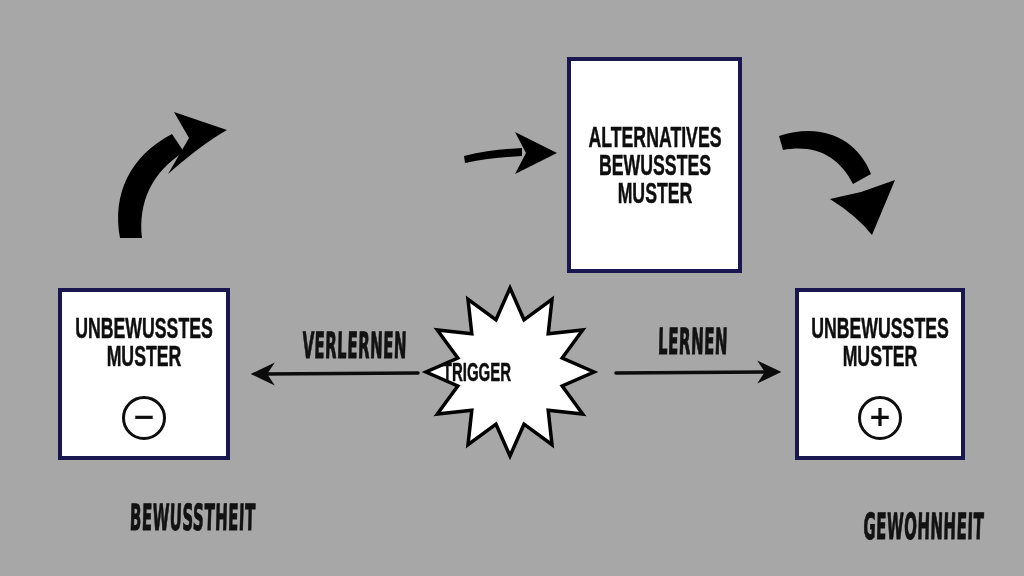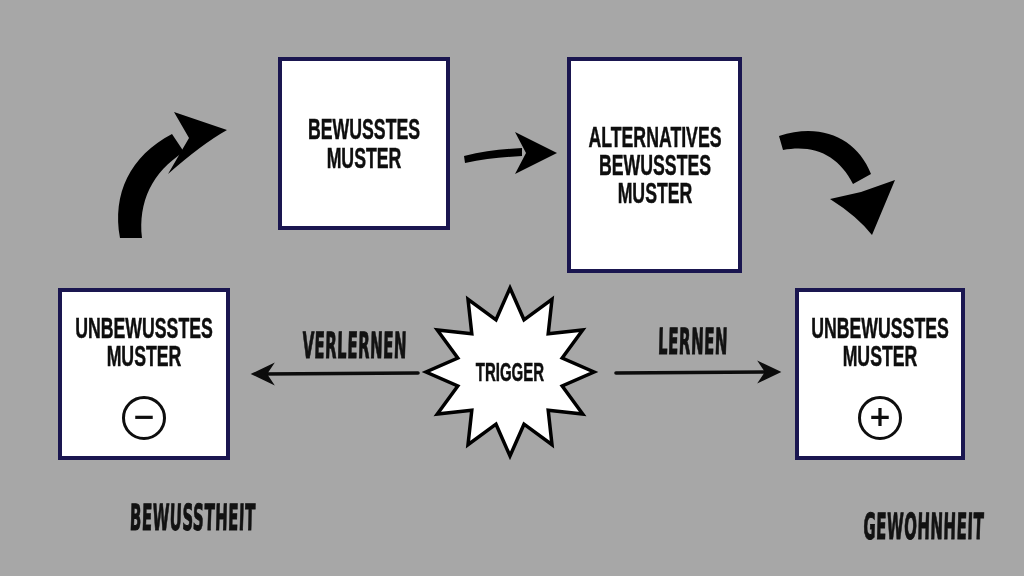--- a/index.html
+++ b/index.html
@@ -38,21 +38,21 @@
     font-family:"DejaVu Sans",sans-serif;
     font-size:28px;font-weight:700;line-height:1;
     color:var(--ink,#0e0e0e);
     transform:translateY(-1px);
   }
 
   
   .star-wrap{position:absolute;left:420px;top:282px;width:180px;height:180px;}
   .star-wrap svg{position:absolute;inset:0;overflow:visible;}
   .star-label-wrap{
-    position:absolute;inset:0;display:flex;align-items:center;justify-content:center;
+    position:absolute;inset:0;display:flex;align-items:center;justify-content:flex-start;
   }
   .star-label{
     font-weight:700;font-size:25px;line-height:1;
     color:var(--ink,#0e0e0e);
     transform:scaleX(0.6);
     -webkit-text-stroke:0.5px var(--ink,#0e0e0e);
     white-space:nowrap;
   }
 
   
@@ -76,23 +76,20 @@
 </head>
 <body style="--bg: #a7a7a7; --boxBorder: #1a1650; --boxFill: #ffffff; --ink: #0e0e0e;">
 
 <div class="stage">
 
   <svg class="arrow" style="left:114px;top:110px" width="120" height="130" viewBox="0 0 120 130">
     <path d="M6,128 C-2,84 16,46 58,24 L70,42 C38,62 24,92 28,128 Z"></path>
     <path d="M113,20 L60,2 L75,28 L54,64 Q88,34 113,20 Z"></path>
   </svg>
 
-  <div class="box" style="left:278px;top:57px;width:172px;height:173px">
-    <div class="box-label">BEWUSSTES MUSTER</div>
-  </div>
 
   <svg class="arrow" style="left:460px;top:128px" width="100" height="48" viewBox="0 0 100 48">
     <path d="M4,28 C24,23 42,21 62,20 L62,28 C42,29 24,31 5,35 Z"></path>
     <path d="M97,25 L55,4 L66,25 L55,46 Z"></path>
   </svg>
 
   <div class="box" style="left:567px;top:57px;width:175px;height:216px">
     <div class="box-label">ALTERNATIVES BEWUSSTES MUSTER</div>
   </div>
 

